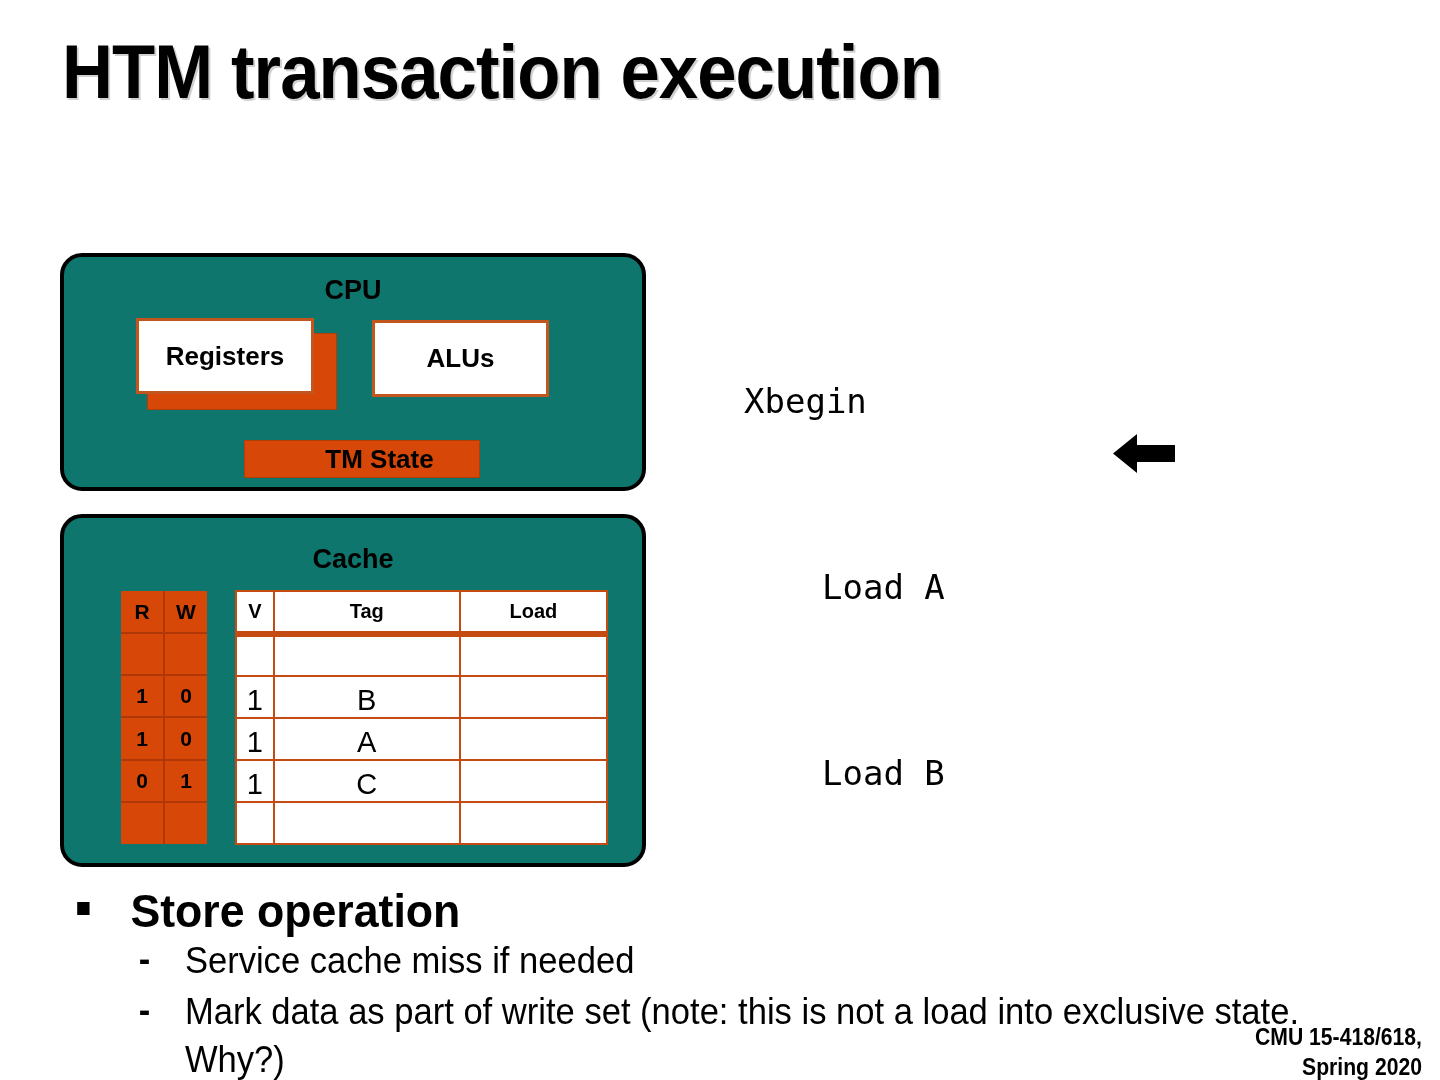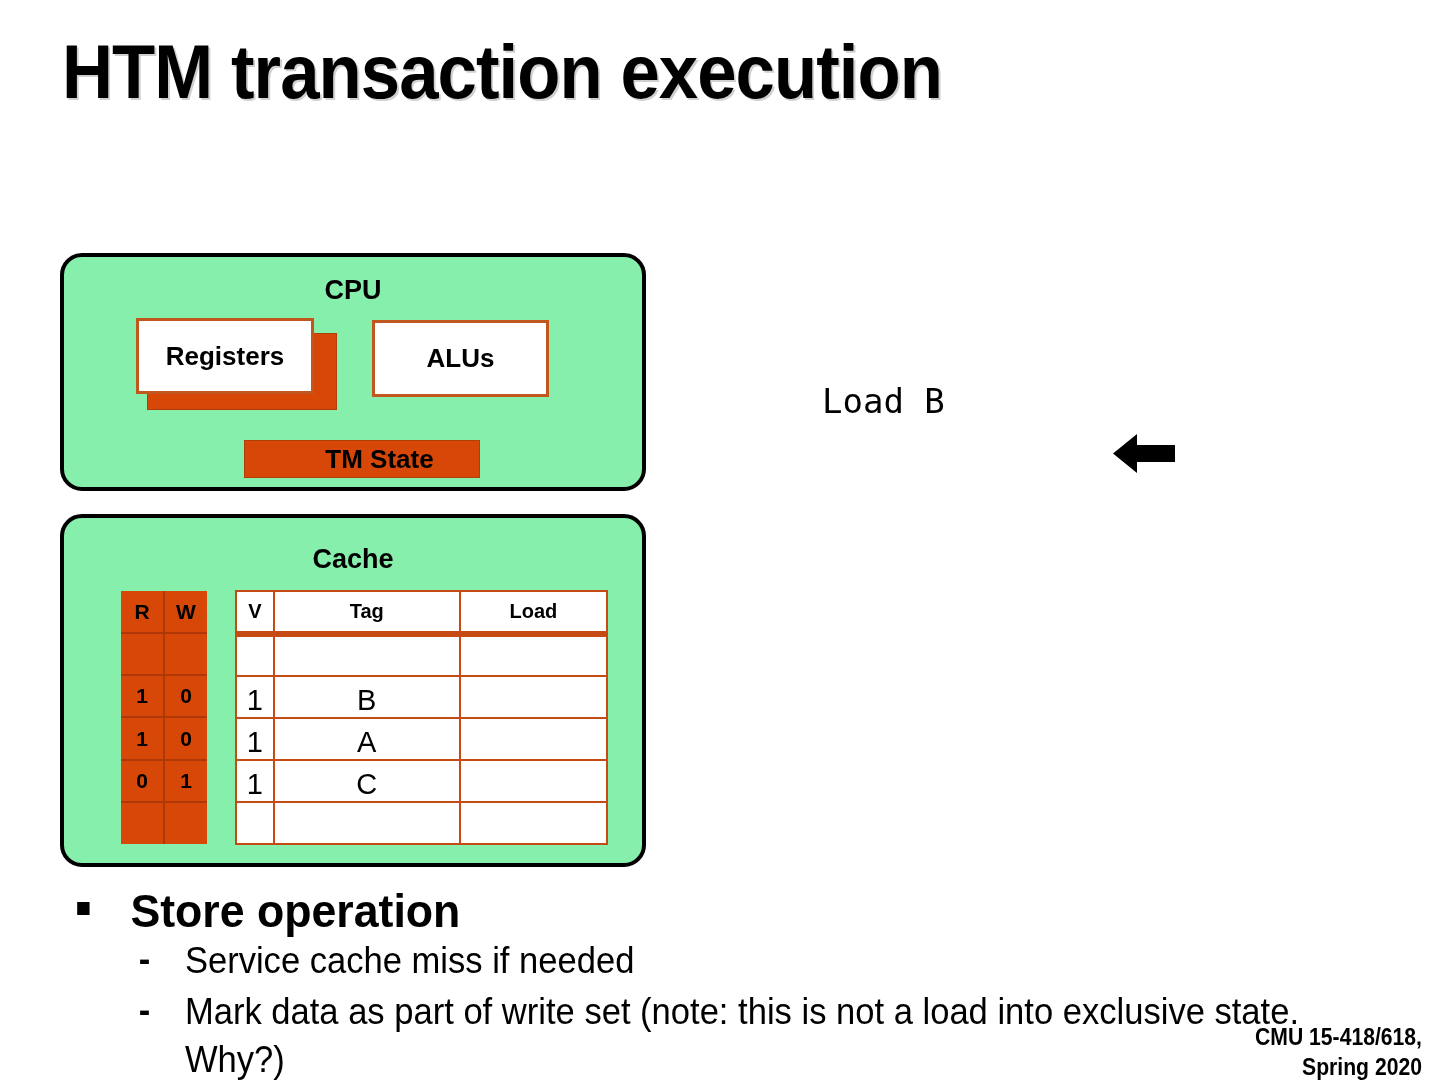--- a/index.html
+++ b/index.html
@@ -31,21 +31,21 @@
     white-space: nowrap;
     transform: scaleX(0.93);
     transform-origin: left top;
   }
 
   
   .unit-box {
     position: absolute;
     border: 4px solid #000000;
     border-radius: 22px;
-    background: #86efac;
+    background: #0f766e;
     box-sizing: border-box;
   }
   #cpu-box  { left: 60px;  top: 253px; width: 586px; height: 238px; }
   #cache-box{ left: 60px;  top: 514px; width: 586px; height: 353px; }
 
   .unit-title {
     position: absolute;
     left: 0;
     width: 100%;
     text-align: center;
@@ -304,20 +304,22 @@
       </tr>
       <tr>
         <td class="col-v cell-val"></td>
         <td class="col-tag cell-val"></td>
         <td class="col-data cell-val"></td>
       </tr>
     </tbody>
 </table>
 
 <div id="code-listing">
+  <div class="code-line">Xbegin</div>
+  <div class="code-line indent">Load A</div>
   <div class="code-line indent">Load B</div>
   
 </div>
 
 <svg id="store-arrow" viewBox="0 0 62 45">
   <polygon points="0,22.5 24,3 24,14 62,14 62,31 24,31 24,42" fill="#000000"></polygon>
 </svg>
 
 <div id="bullets">
   <div class="bullet-l1">

